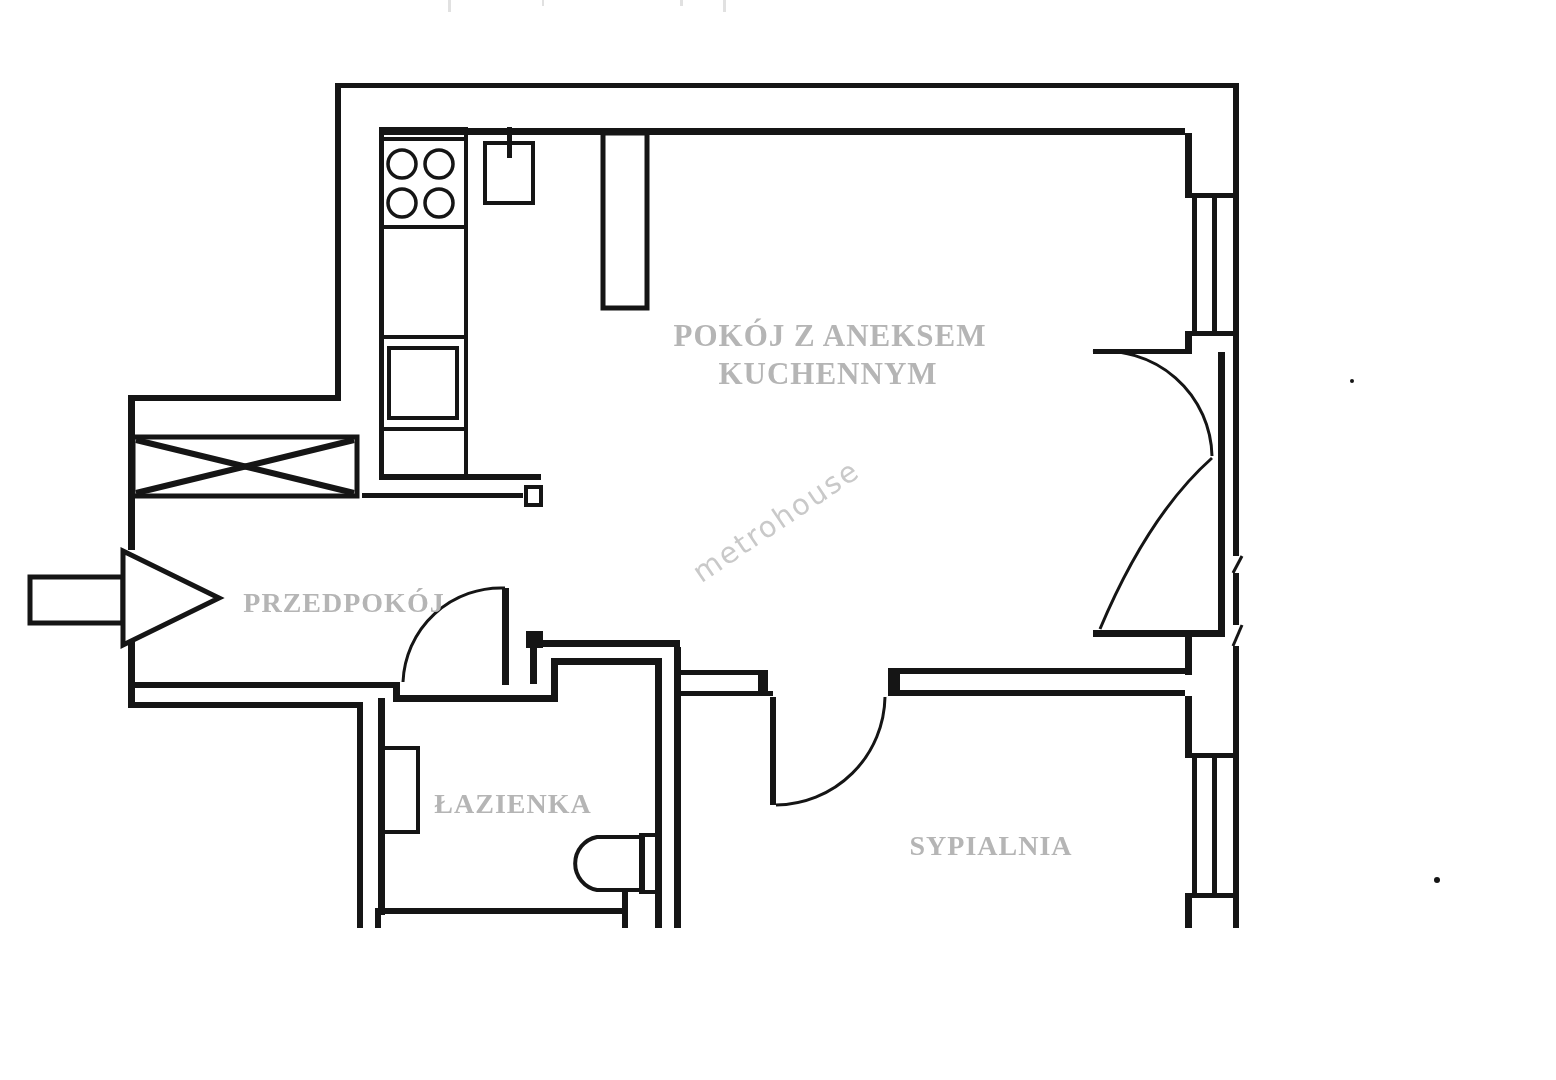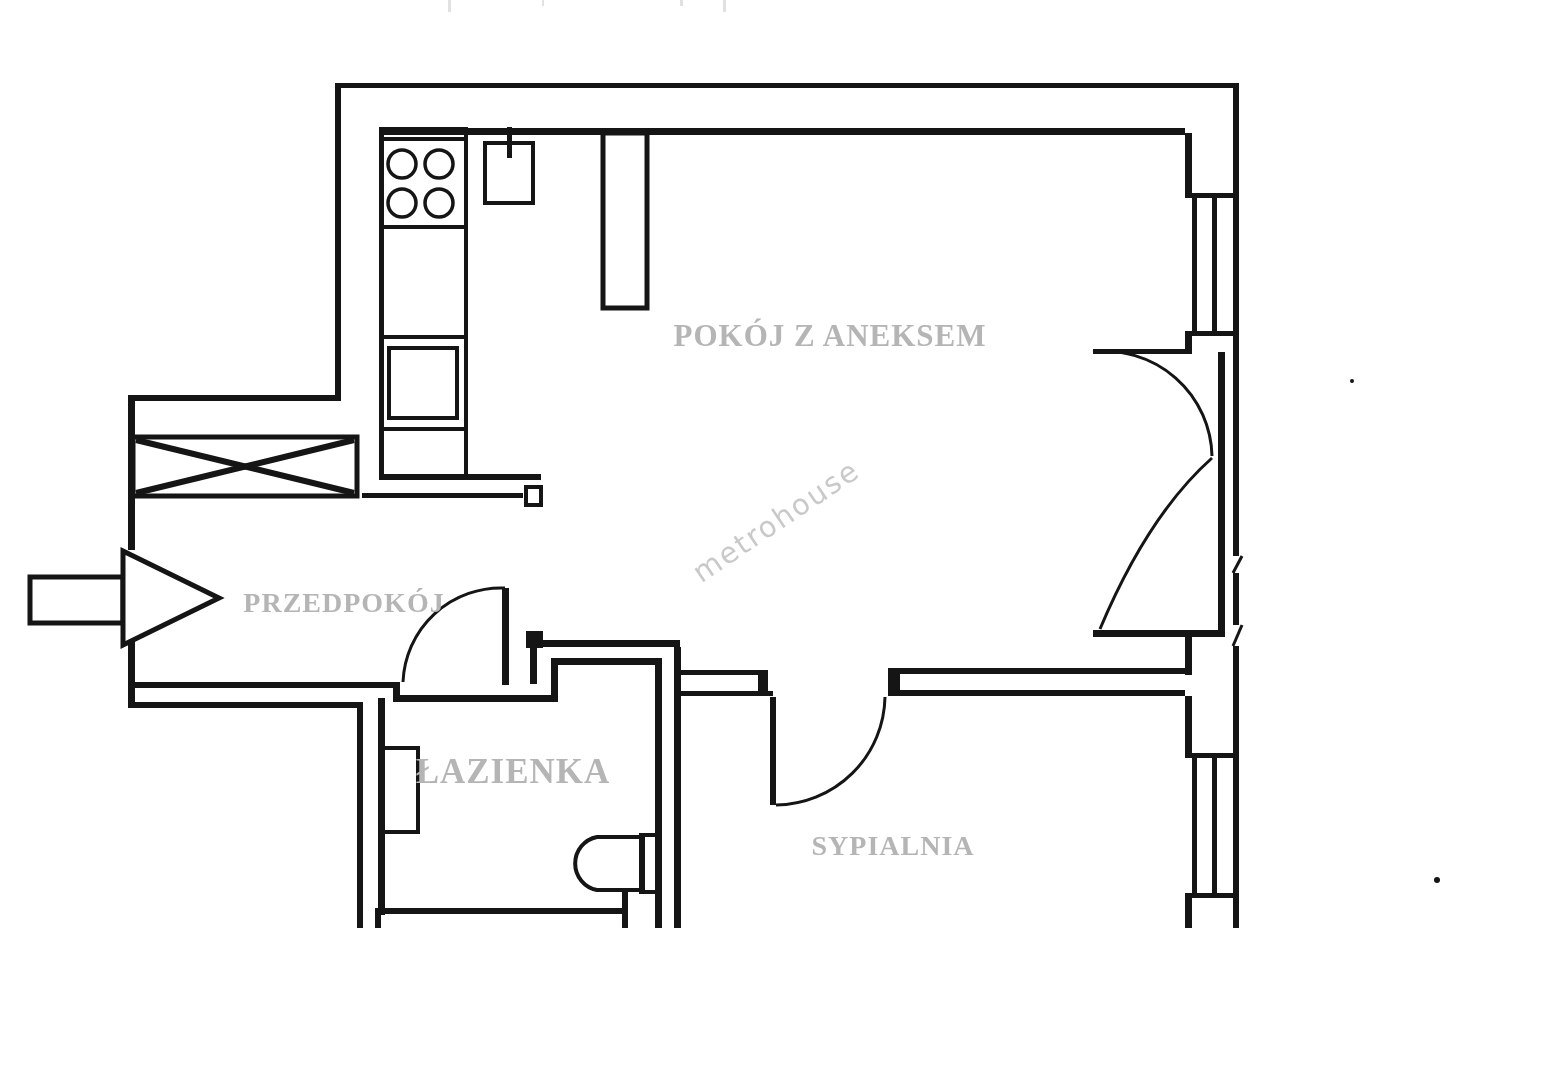--- a/index.html
+++ b/index.html
@@ -12,22 +12,22 @@
   .of{fill:#fff;stroke:var(--line,#151515);}       
   .arc{fill:none;stroke:var(--line,#151515);stroke-width:3;}
   .tick{fill:#9a9a9a;opacity:.3;}
   
   .room-label{position:absolute;transform:translate(-50%,-50%);
      color:var(--room-label,#b5b5b5);font-weight:bold;letter-spacing:1px;
      white-space:nowrap;user-select:none;}
   .lbl-living1{left:830px;top:336px;font-size:31px;}
   .lbl-living2{left:828px;top:374px;font-size:31px;}
   .lbl-hall{left:344px;top:571px;font-size:28px;margin-top:32px;}
-  .lbl-bath{left:513px;top:772px;font-size:35px;}
-  .lbl-bed{left:893px;top:846px;font-size:28px;}
+  .lbl-bath{left:513px;top:804px;font-size:28px;}
+  .lbl-bed{left:991px;top:846px;font-size:28px;}
   .watermark{position:absolute;left:776px;top:521px;
      transform:translate(-50%,-50%) rotate(-34deg);
      color:var(--watermark,#c9c9c9);font-family:"DejaVu Sans", sans-serif;
      font-size:29px;letter-spacing:2px;white-space:nowrap;user-select:none;}
 </style>
 </head>
 <body>
 
 <div class="plan">
   <svg width="1556" height="1080" viewBox="0 0 1556 1080">
@@ -154,17 +154,18 @@
       <circle class="w" cx="1352" cy="381" r="2"></circle>
       <circle class="w" cx="1437" cy="880" r="3"></circle>
       <rect class="tick" x="448" y="0" width="3" height="12"></rect>
       <rect class="tick" x="542" y="0" width="2" height="6"></rect>
       <rect class="tick" x="680" y="0" width="3" height="6"></rect>
       <rect class="tick" x="723" y="0" width="3" height="12"></rect>
     </g>
   </svg>
 
   <div class="room-label lbl-living1">POKÓJ Z ANEKSEM</div>
+  <div class="room-label lbl-living2">KUCHENNYM</div>
   <div class="room-label lbl-hall">PRZEDPOKÓJ</div>
   <div class="room-label lbl-bath">ŁAZIENKA</div>
   <div class="room-label lbl-bed">SYPIALNIA</div>
   <div class="watermark">metrohouse</div>
 </div>
 
 </body></html>

